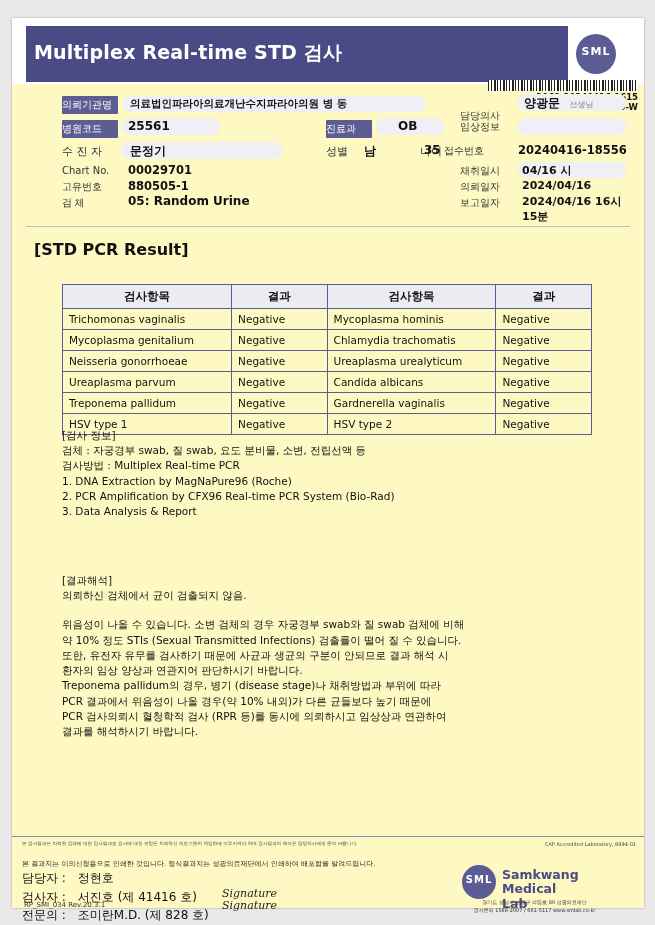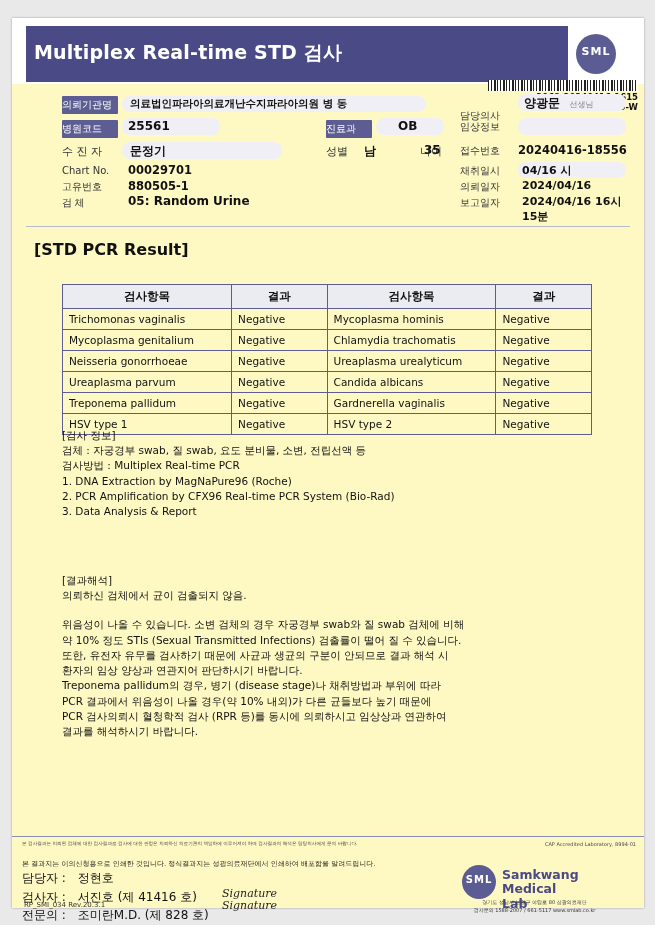--- a/index.html
+++ b/index.html
@@ -194,21 +194,21 @@
     </div>
     <div class="row" style="left:338px;top:59px;">
       <span class="val" style="font-size:12px">남</span>
     </div>
     <div class="row" style="left:362px;top:60px;margin-left:32px;">
       <span class="lblplain" style="font-size:11px">나이</span>
     </div>
     <div class="row" style="left:398px;top:59px;">
       <span class="val" style="font-size:12px">35</span>
     </div>
-    <div class="row" style="left:434px;top:60px;">
+    <div class="row" style="left:418px;top:60px;">
       <span class="lblplain">접수번호</span>
     </div>
     <div class="row" style="left:492px;top:59px;">
       <span class="val" style="font-size:11.5px">20240416-18556</span>
     </div>
 
     <div class="row" style="left:36px;top:80px;">
       <span class="lblplain">Chart No.</span>
     </div>
     <div class="row" style="left:102px;top:79px;">

